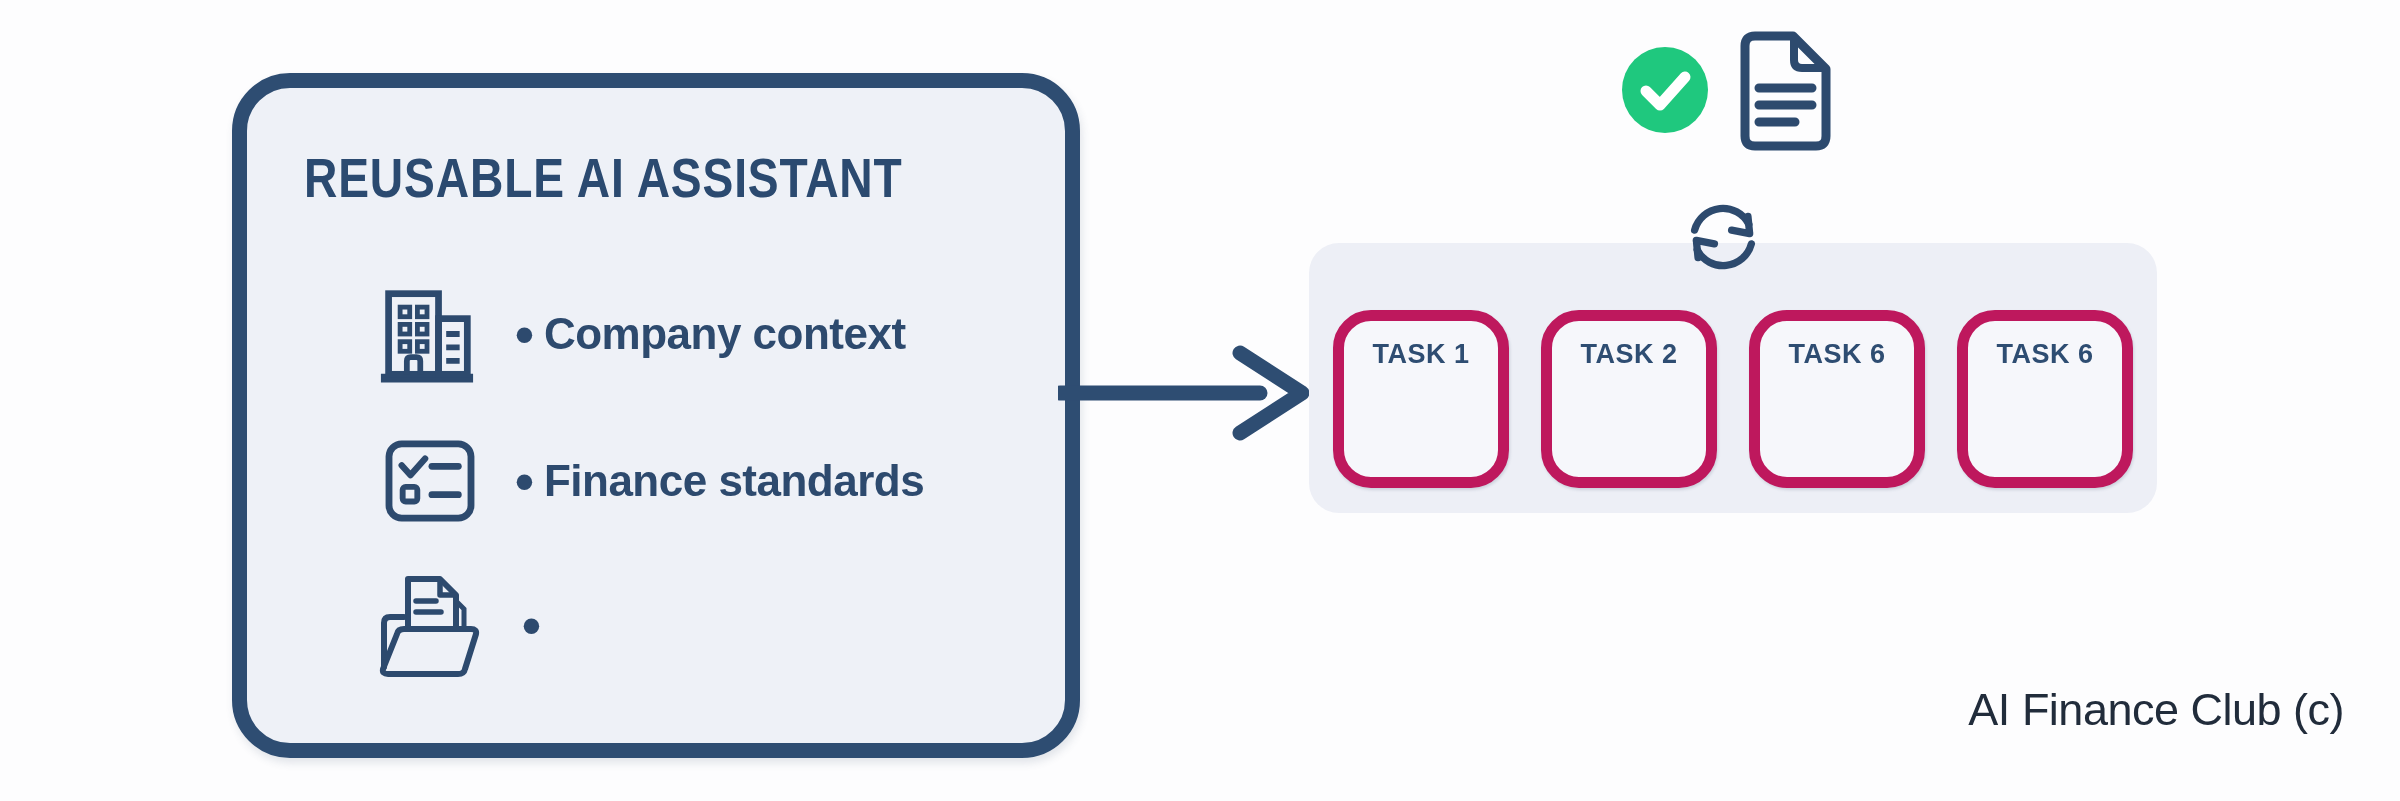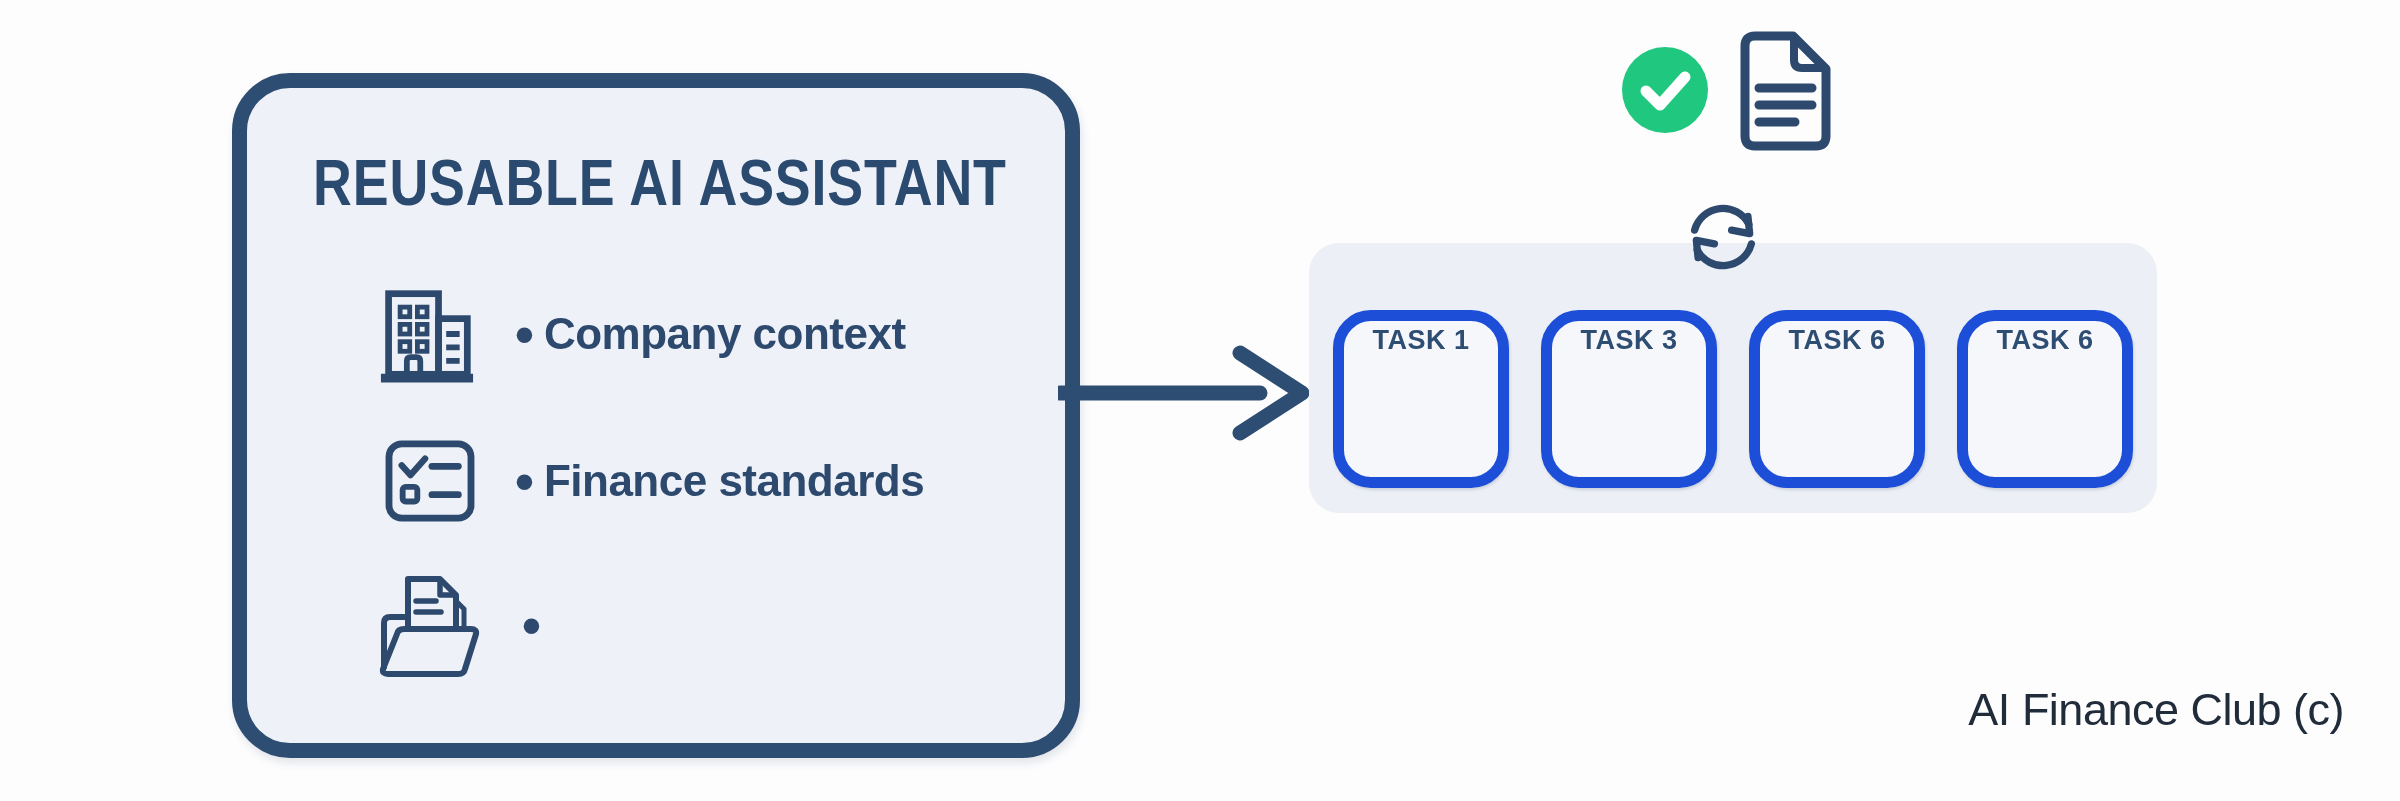--- a/index.html
+++ b/index.html
@@ -9,43 +9,43 @@
     font-family:"Liberation Sans","DejaVu Sans",sans-serif;
   }
   
   .assistant-box{
     position:absolute;left:232px;top:73px;width:848px;height:685px;
     box-sizing:border-box;border:15px solid #2e4d72;border-radius:58px;
     background:#eef1f7;box-shadow:2px 5px 8px rgba(55,75,105,.14);
   }
   .assistant-title{
     position:absolute;left:0;right:0;top:58px;text-align:left;
-    font-size:64px;font-weight:700;color:#2b4a70;white-space:nowrap;
+    font-size:55px;font-weight:700;color:#2b4a70;white-space:nowrap;
   }
   .assistant-title .squeeze{display:inline-block;transform:scaleX(.84);transform-origin:center;letter-spacing:1px;}
   .feature-row{position:absolute;display:flex;align-items:center;}
   .row-1{left:132px;top:195px;height:102px;}
   .row-2{left:138px;top:352px;height:82px;}
   .row-3{left:131px;top:483px;height:108px;}
   .bullet{color:#2d4a6e;font-size:54px;font-weight:700;margin-left:40px;line-height:1;}
   .feature-label{color:#2d4a6e;font-size:44px;font-weight:700;letter-spacing:-.5px;margin-left:10px;white-space:nowrap;}
   .icon-navy{stroke:#2d4a6e;fill:none;}
   
   .flow-arrow{position:absolute;left:1058px;top:337px;}
   
   .tasks-panel{
     position:absolute;left:1309px;top:243px;width:848px;height:270px;
     box-sizing:border-box;border-radius:30px;background:#edeff6;
     display:flex;justify-content:space-between;align-items:flex-start;
     padding:67px 24px 0 24px;
   }
   .task-box{
     box-sizing:border-box;width:176px;height:178px;
-    border:11px solid #1d4ed8;border-radius:38px;background:#f6f7fb;
-    display:flex;justify-content:center;align-items:flex-start;padding-top:4px;
+    border:11px solid #be185d;border-radius:38px;background:#f6f7fb;
+    display:flex;justify-content:center;align-items:flex-start;padding-top:18px;
     box-shadow:1px 2px 3px rgba(55,75,105,.18);
   }
   .task-label{color:#2e4d72;font-size:27px;font-weight:700;letter-spacing:.5px;white-space:nowrap;}
   
   .check-circle{position:absolute;left:1622px;top:47px;width:86px;height:86px;}
   .doc-icon{position:absolute;left:1737px;top:30px;}
   .refresh-icon{position:absolute;left:1678px;top:194px;z-index:2;}
   
   .footer-credit{
     position:absolute;right:56px;top:684px;
@@ -108,21 +108,21 @@
   <svg class="flow-arrow" width="252" height="112" viewBox="0 0 252 112">
     <path d="M2,56 H202" stroke="#2e4d72" stroke-width="15" fill="none" stroke-linecap="round"></path>
     <path d="M182,16 L244,56 L182,96" stroke="#2e4d72" stroke-width="15" fill="none" stroke-linecap="round" stroke-linejoin="round"></path>
   </svg>
 
   <div class="tasks-panel">
     <div class="task-box">
       <span class="task-label">TASK 1</span>
     </div>
     <div class="task-box">
-      <span class="task-label">TASK 3</span>
+      <span class="task-label">TASK 2</span>
     </div>
     <div class="task-box">
       <span class="task-label">TASK 6</span>
     </div>
     <div class="task-box">
       <span class="task-label">TASK 6</span>
     </div>
   </div>
 
   <svg class="check-circle" viewBox="0 0 86 86">

